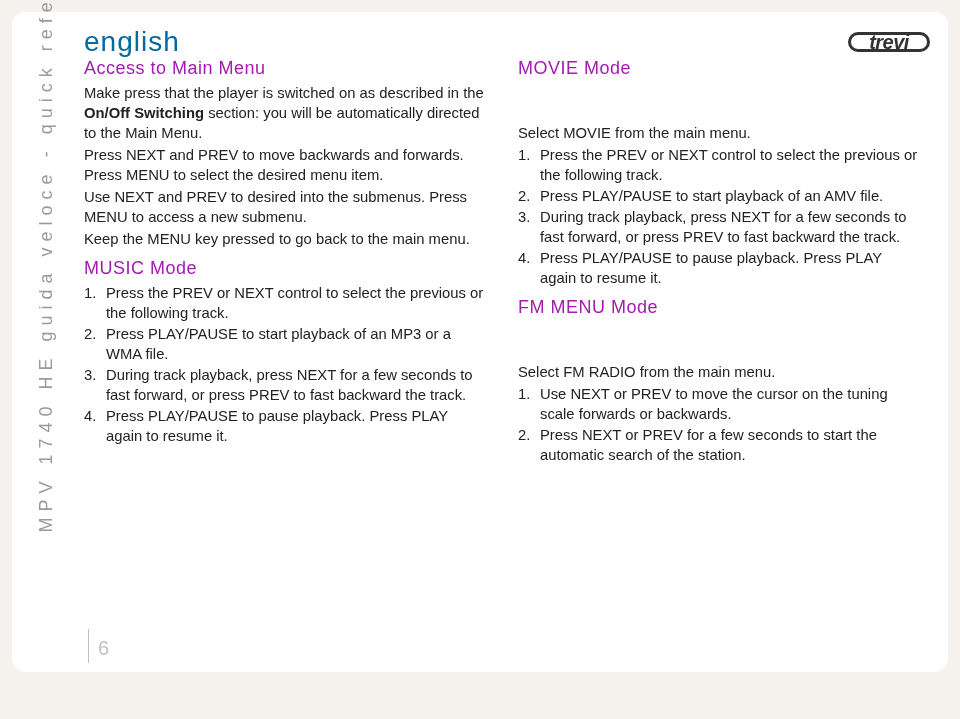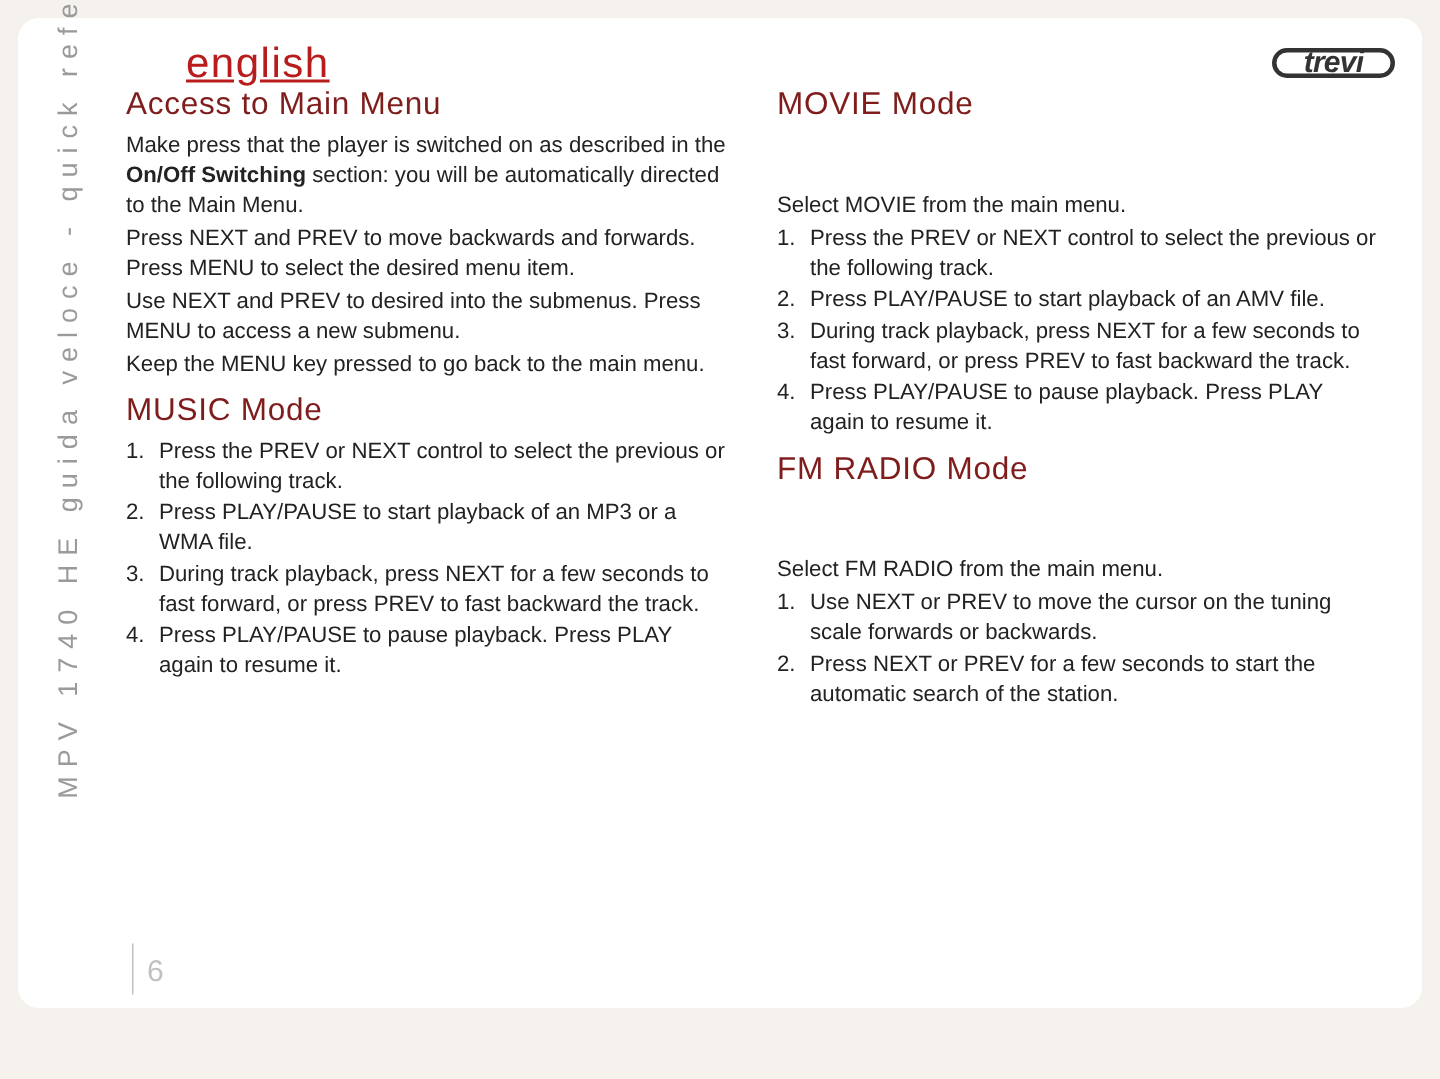--- a/index.html
+++ b/index.html
@@ -42,28 +42,26 @@
     width: 420px;
     text-align: center;
   }
   .content {
     flex: 1;
     padding: 14px 30px 10px 30px;
     display: flex;
     flex-direction: column;
   }
   .lang-head {
-    color: #b91c1c;
+    color: #0369a1;
     font-size: 28px;
     font-weight: 300;
     letter-spacing: 1px;
-    margin-left: 40px;
     margin-bottom: -2px;
     font-family: "Segoe UI", Arial, sans-serif;
-    text-decoration: underline;
   }
   .logo {
     position: absolute;
     right: 18px;
     top: 20px;
     width: 82px;
     height: 20px;
     border: 3px solid #333;
     border-radius: 18px;
     display: flex;
@@ -81,22 +79,22 @@
     gap: 34px;
     flex: 1;
   }
   .col {
     flex: 1;
     font-size: 14.8px;
     line-height: 1.35;
     color: #222;
   }
   .section-title {
-    color: #7f1d1d;
-    font-size: 21px;
+    color: #a21caf;
+    font-size: 18px;
     font-weight: 400;
     margin: 6px 0 4px 0;
     font-family: Arial, sans-serif;
     letter-spacing: 0.5px;
   }
   .section-title.first { margin-top: 0; }
   .subhead {
     font-weight: 400;
     margin-bottom: 2px;
     margin-top: 44px;
@@ -193,21 +191,21 @@
           <li>
               <span class="num">3.</span>
               <span class="txt">During track playback, press NEXT for a few seconds to fast forward, or press PREV to fast backward the track.</span>
             </li>
           <li>
               <span class="num">4.</span>
               <span class="txt">Press PLAY/PAUSE to pause playback. Press PLAY again to resume it.</span>
             </li>
         </ol>
 
-        <div class="section-title">FM RADIO Mode</div>
+        <div class="section-title">FM MENU Mode</div>
         <p class="subhead">Select FM RADIO from the main menu.</p>
         <ol class="steps">
           <li>
               <span class="num">1.</span>
               <span class="txt">Use NEXT or PREV to move the cursor on the tuning scale forwards or backwards.</span>
             </li>
           <li>
               <span class="num">2.</span>
               <span class="txt">Press NEXT or PREV for a few seconds to start the automatic search of the station.</span>
             </li>

